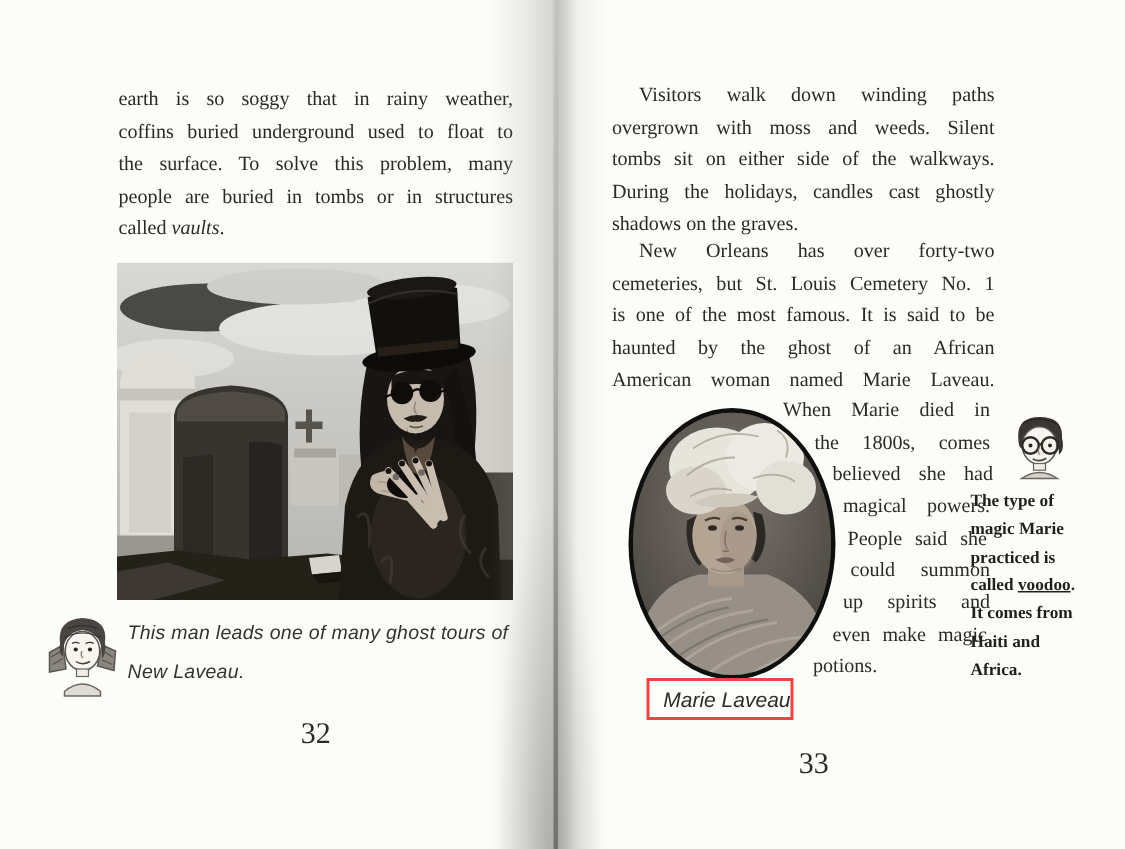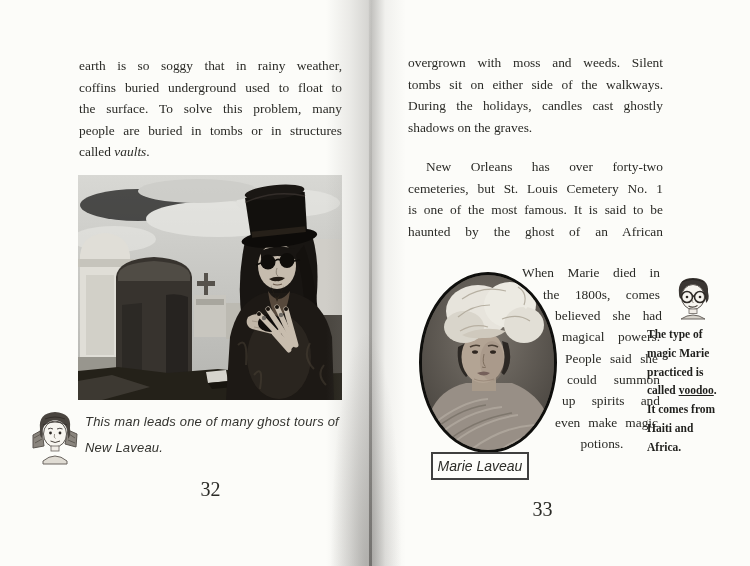--- a/index.html
+++ b/index.html
@@ -11,37 +11,37 @@
   }
   
   .tblock { position:absolute; font-size:13.4px; line-height:21.5px; }
   .ln { height:21.5px; overflow:visible; }
   .jl { text-align:justify; text-align-last:justify; }
   .indent { padding-left:18px; }
   .ln em { font-style:italic; }
   .lp-body  { left:79px;  top:55px;  width:263px; }
   .rp-para1 { left:408px; top:52px;  width:255px; }
   .rp-para2 { left:408px; top:156px; width:255px; }
-  .wrapln { position:absolute; font-size:13.4px; line-height:21.5px; height:21.5px;text-align:center; }
+  .wrapln { position:absolute; font-size:13.4px; line-height:21.5px; height:21.5px; }
   .wl-j { text-align:justify; text-align-last:justify; }
   
   .photo { position:absolute; left:78px; top:175px; width:264px; height:225px; }
   .photo svg { display:block; }
   
   .oval {
     position:absolute; left:419px; top:272px; width:138px; height:181px;
     border:3px solid #0f0f0d; border-radius:50%; box-sizing:border-box;
     overflow:hidden; background:#4a4641;
   }
   .oval svg { display:block; }
   .ml-label {
     position:absolute; left:431px; top:452px; width:98px; height:28px;
-    border:2px solid #404040; box-sizing:border-box; background:#fdfdfb;
+    border:2px solid #ef4444; box-sizing:border-box; background:#fdfdfb;
     font-family:"Liberation Sans","DejaVu Sans",sans-serif; font-style:italic;
-    font-size:14px; line-height:24px; text-align:center; color:#2c2c28;
+    font-size:14px; line-height:24px; text-align:right; color:#2c2c28;
   }
   
   .caption {
     position:absolute; left:85px; top:409px; width:272px;
     font-family:"Liberation Sans","DejaVu Sans",sans-serif; font-style:italic;
     font-size:13px; line-height:26px; color:#33332f; letter-spacing:.2px;
   }
   .girl-ic { position:absolute; left:31px; top:407px; width:48px; height:58px; }
   .boy-ic  { position:absolute; left:670px; top:274px; width:46px; height:46px; }
   
@@ -207,31 +207,33 @@
       <div>This man leads one of many ghost tours of</div>
       <div>New Laveau.</div>
     </div>
 
     <div class="pn pn-l">32</div>
   </div>
 
   <div>
 
     <div class="tblock rp-para1">
+      <div class="ln jl indent">Visitors walk down winding paths</div>
       <div class="ln jl">overgrown with moss and weeds. Silent</div>
       <div class="ln jl">tombs sit on either side of the walkways.</div>
       <div class="ln jl">During the holidays, candles cast ghostly</div>
       <div class="ln">shadows on the graves.</div>
     </div>
 
     <div class="tblock rp-para2">
       <div class="ln jl indent">New Orleans has over forty-two</div>
       <div class="ln jl">cemeteries, but St. Louis Cemetery No. 1</div>
       <div class="ln jl">is one of the most famous. It is said to be</div>
       <div class="ln jl">haunted by the ghost of an African</div>
+      <div class="ln jl">American woman named Marie Laveau.</div>
     </div>
 
     <div class="wrapln wl-j" style="left:522px; top:262px; width:138px;">When Marie died in</div>
     <div class="wrapln wl-j" style="left:543px; top:284px; width:117px;">the 1800s, comes</div>
     <div class="wrapln wl-j" style="left:555px; top:305px; width:107px;">believed she had</div>
     <div class="wrapln wl-j" style="left:562px; top:326px; width:98px;">magical powers.</div>
     <div class="wrapln wl-j" style="left:565px; top:348px; width:93px;">People said she</div>
     <div class="wrapln wl-j" style="left:567px; top:369px; width:93px;">could summon</div>
     <div class="wrapln wl-j" style="left:562px; top:390px; width:98px;">up spirits and</div>
     <div class="wrapln wl-j" style="left:555px; top:412px; width:103px;">even make magic</div>

